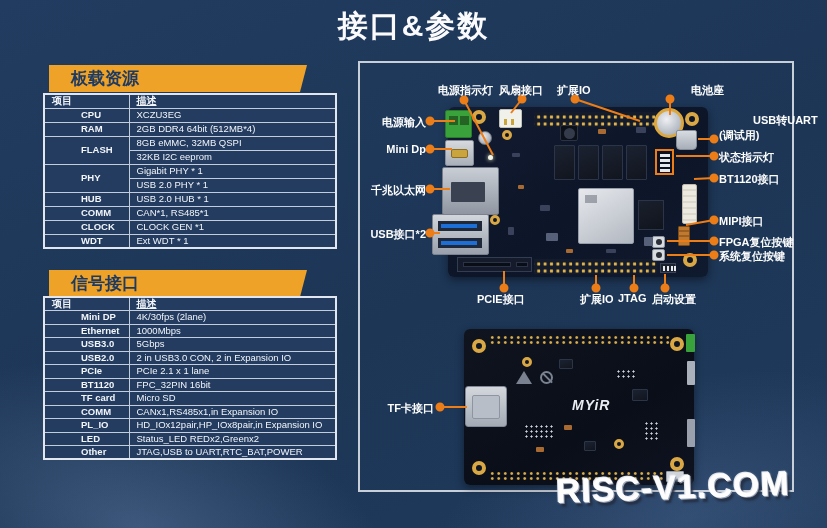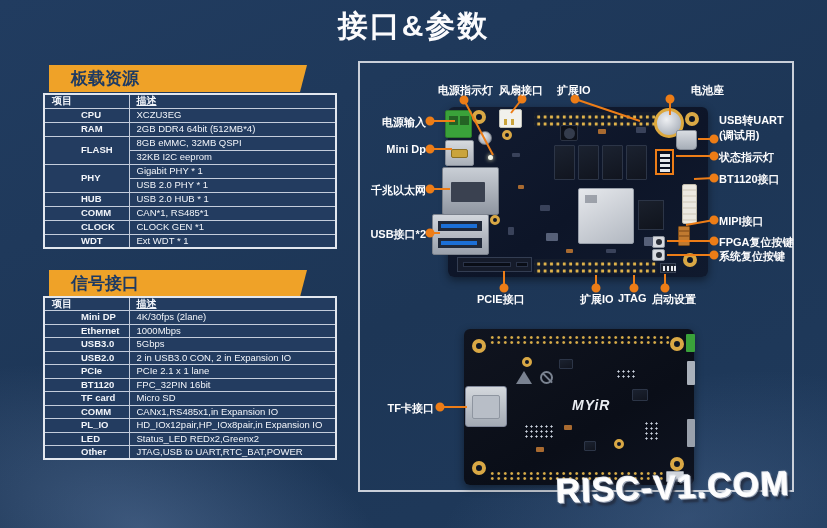--- a/index.html
+++ b/index.html
@@ -396,21 +396,21 @@
 
     <div class="lbl" style="left:78px;top:20px;">电源指示灯</div>
     <div class="lbl" style="left:139px;top:20px;">风扇接口</div>
     <div class="lbl" style="left:197px;top:20px;">扩展IO</div>
     <div class="lbl" style="left:292px;top:20px;margin-left:39px;">电池座</div>
     <div class="lbl r" style="left:10px;top:52px;width:56px;">电源输入</div>
     <div class="lbl r" style="left:10px;top:80px;width:56px;">Mini Dp</div>
     <div class="lbl r" style="left:2px;top:120px;width:64px;">千兆以太网</div>
     <div class="lbl r" style="left:2px;top:164px;width:64px;">USB接口*2</div>
     <div class="lbl" style="left:359px;top:50px;line-height:15px;">
-      <span style="display:block;">USB转UART</span>
+      <span style="display:block;margin-left:34px;">USB转UART</span>
       <span style="display:block;">(调试用)</span>
     </div>
     <div class="lbl" style="left:359px;top:87px;">状态指示灯</div>
     <div class="lbl" style="left:359px;top:109px;">BT1120接口</div>
     <div class="lbl" style="left:359px;top:151px;">MIPI接口</div>
     <div class="lbl" style="left:359px;top:172px;">FPGA复位按键</div>
     <div class="lbl" style="left:359px;top:186px;">系统复位按键</div>
     <div class="lbl" style="left:117px;top:229px;">PCIE接口</div>
     <div class="lbl" style="left:220px;top:229px;">扩展IO</div>
     <div class="lbl" style="left:258px;top:229px;">JTAG</div>

